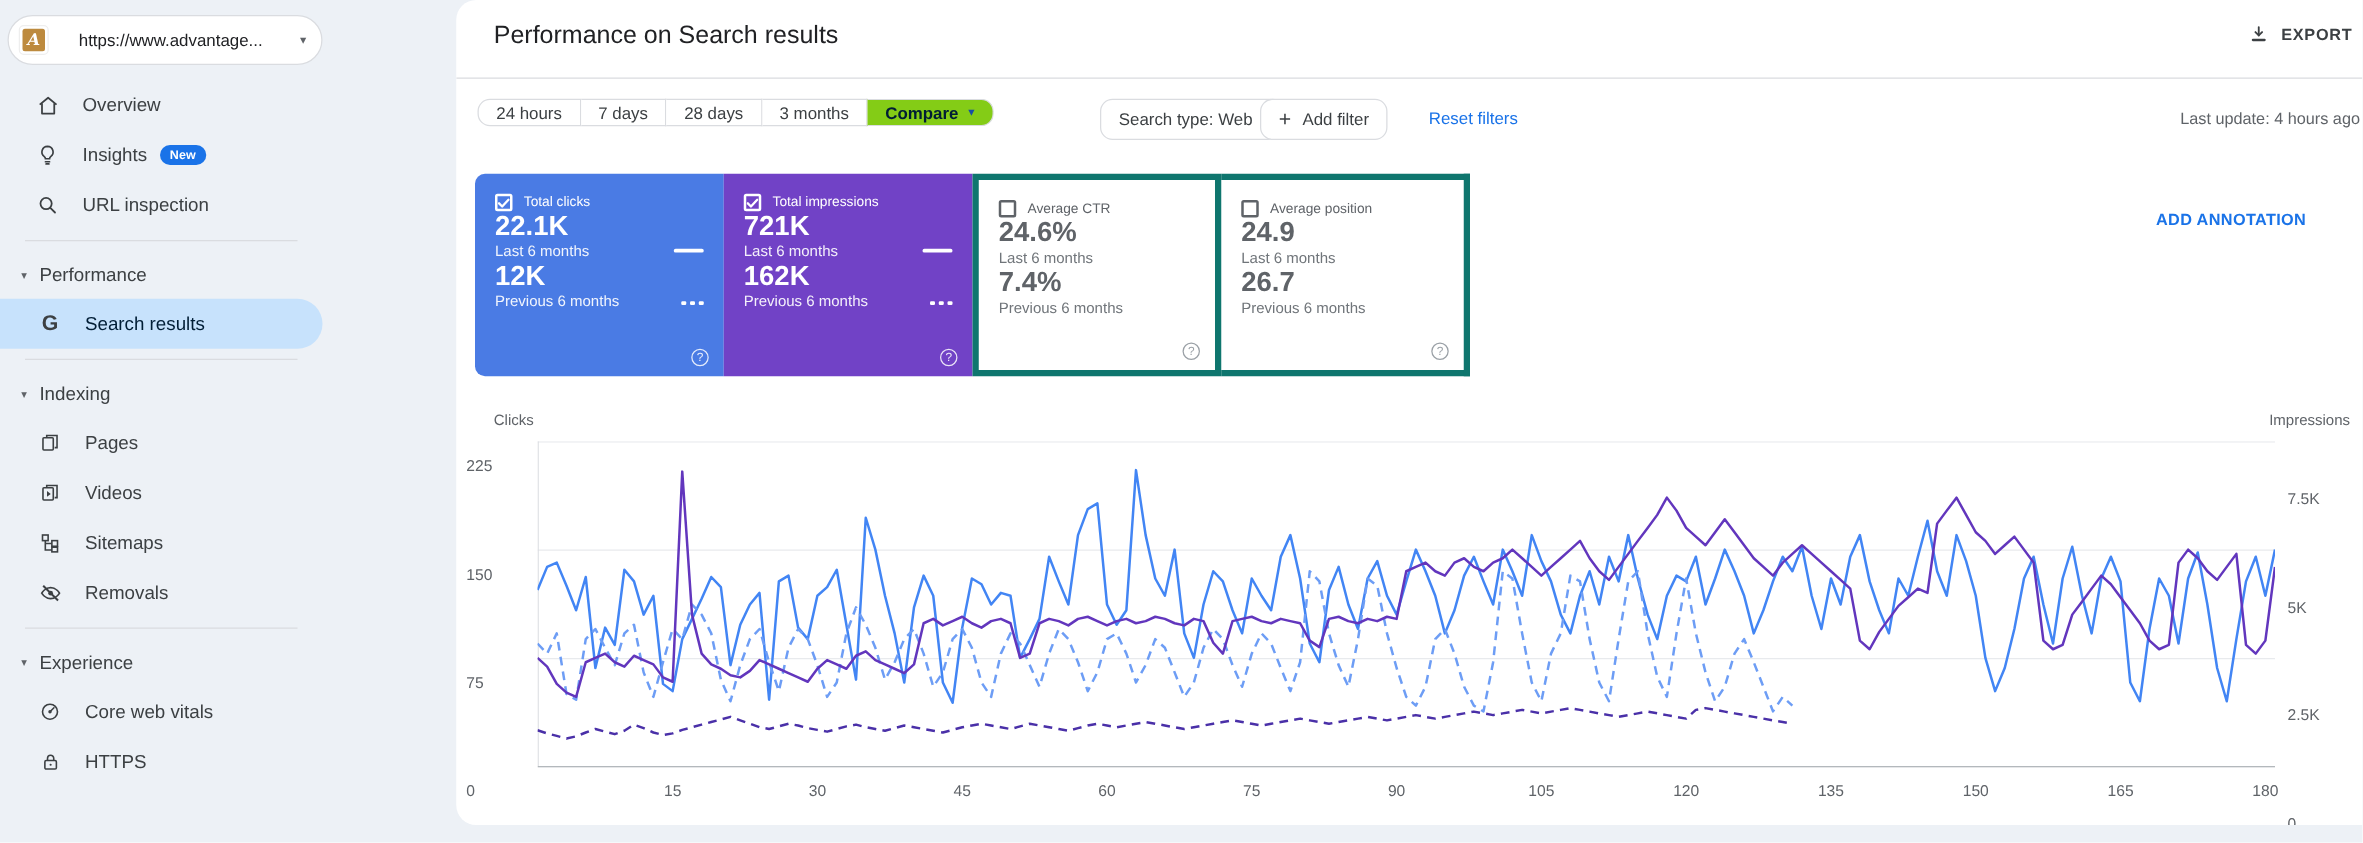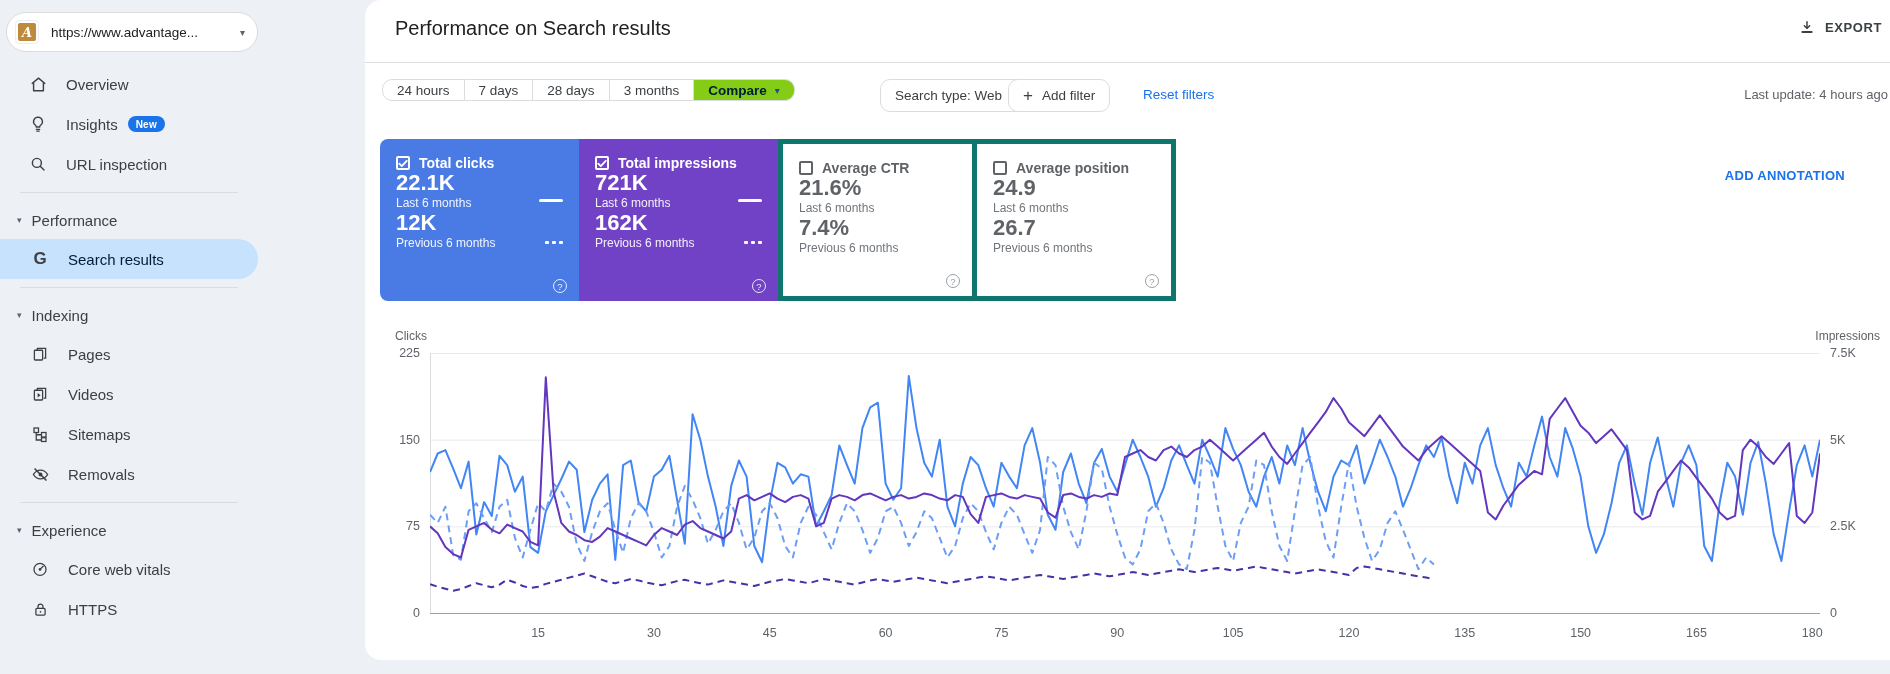--- a/index.html
+++ b/index.html
@@ -15,21 +15,21 @@
     background:#fff; border:1px solid #dadce0; border-radius:20px;
     display:flex; align-items:center; padding:0 12px 0 8px; cursor:pointer;
   }
   .favicon {
     width:24px; height:24px; border-radius:4px; background:#fff; border:1px solid #eee;
     display:flex; align-items:center; justify-content:center; flex:0 0 auto;
   }
   .favicon span{ font-family:"DejaVu Serif",serif; font-style:italic; font-weight:bold;
     color:#fff; background:#bd8a3e; width:18px; height:18px; border-radius:2px;
     display:flex; align-items:center; justify-content:center; font-size:13px;}
-  .prop-url { flex:1; margin-left:12px; font-size:13.5px; color:#202124;
+  .prop-url { flex:1; margin-left:24px; font-size:13.5px; color:#202124;
     white-space:nowrap; overflow:hidden; }
   .caret { font-size:10px; color:#5f6368; margin-left:6px; }
   .nav { position:absolute; left:0; top:64px; width:258px; }
   .nav-item { height:40px; display:flex; align-items:center; padding-left:28px;
     font-size:15px; color:#3c4043; cursor:pointer; }
   .nav-item .ic { width:20px; height:20px; margin-right:18px; flex:0 0 auto;
     display:flex; align-items:center; justify-content:center; color:#3c4043;}
   .nav-item.selected { background:#c7e2fc; border-radius:0 20px 20px 0; color:#001d35; }
   .nav-item.selected .ic { color:#202124; }
   .nav-sub { padding-left:30px; }
@@ -69,21 +69,21 @@
     white-space:nowrap;}
   
   .cards { position:absolute; left:15px; top:139px; display:flex; }
   .card { width:199px; height:162px; position:relative; padding:14px 16px; }
   .card.white { border:5px solid #0f766e; }
   .card.white + .card.white { border-left:none; }
   .card:first-child { border-radius:8px 0 0 8px; }
   .card-label-row { display:flex; align-items:center; margin-top:2px; }
   .cb { width:14px; height:14px; border:2px solid; border-radius:2px; margin-right:9px;
     display:flex; align-items:center; justify-content:center; cursor:pointer; flex:0 0 auto;}
-  .card-label { font-size:14px; font-weight:700; }
+  .card-label { font-size:11px; font-weight:400; }
   .card .val { font-size:22px; font-weight:bold; line-height:24px; }
   .card .sub { font-size:12px; line-height:16px; }
   .card.color { color:#fff; }
   .card.color .cb { border-color:#fff; }
   .card.color .sub { color:rgba(255,255,255,.92); }
   .card.white .card-label { color:#5f6368; }
   .card.white .cb { border-color:#5f6368; }
   .card.white .val { color:#5f6368; }
   .card.white .sub { color:#70757a; }
   .glyph-solid { position:absolute; right:16px; top:60px; width:24px; height:3px;
@@ -95,22 +95,22 @@
     align-items:center; justify-content:center; cursor:pointer;}
   .card.color .help { border-color:rgba(255,255,255,.85); color:rgba(255,255,255,.9);}
   .card.white .help { border-color:#9aa0a6; color:#9aa0a6;}
   .add-annotation { position:absolute; right:45px; top:168px; font-size:13px;
     font-weight:bold; letter-spacing:.3px; color:#1a73e8; cursor:pointer;}
   
   .axis-title { position:absolute; top:329px; font-size:12px; color:#5f6368; }
   .axis-title.left { left:30px; }
   .axis-title.right { right:10px; text-align:right;}
   .ytick { position:absolute; font-size:12.5px; color:#5f6368; line-height:16px; }
-  .ytick.l { left:8px; width:47px; text-align:right; }
-  .ytick.r { left:1465px; }
+  .ytick.l { left:8px; width:47px; text-align:left;margin-top:20px; }
+  .ytick.r { left:1465px;margin-top:46px; }
   .xtick { position:absolute; top:626px; font-size:12.5px; color:#5f6368;
     transform:translateX(-50%); }
   .plot { position:absolute; left:65px; top:353px; width:1390px; height:261px; }
 </style>
 </head>
 <body>
 
 <div class="sidebar">
   <div class="prop-selector">
     <div class="favicon">
@@ -310,21 +310,21 @@
           <i></i>
           <i></i>
         </div>
         <div class="help">?</div>
       </div>
       <div class="card white">
         <div class="card-label-row">
           <div class="cb"></div>
           <span class="card-label">Average CTR</span>
         </div>
-        <div class="val">21.6%</div>
+        <div class="val">24.6%</div>
         <div class="sub">Last 6 months</div>
         <div class="val">7.4%</div>
         <div class="sub">Previous 6 months</div>
         <div class="help">?</div>
       </div>
       <div class="card white">
         <div class="card-label-row">
           <div class="cb"></div>
           <span class="card-label">Average position</span>
         </div>

